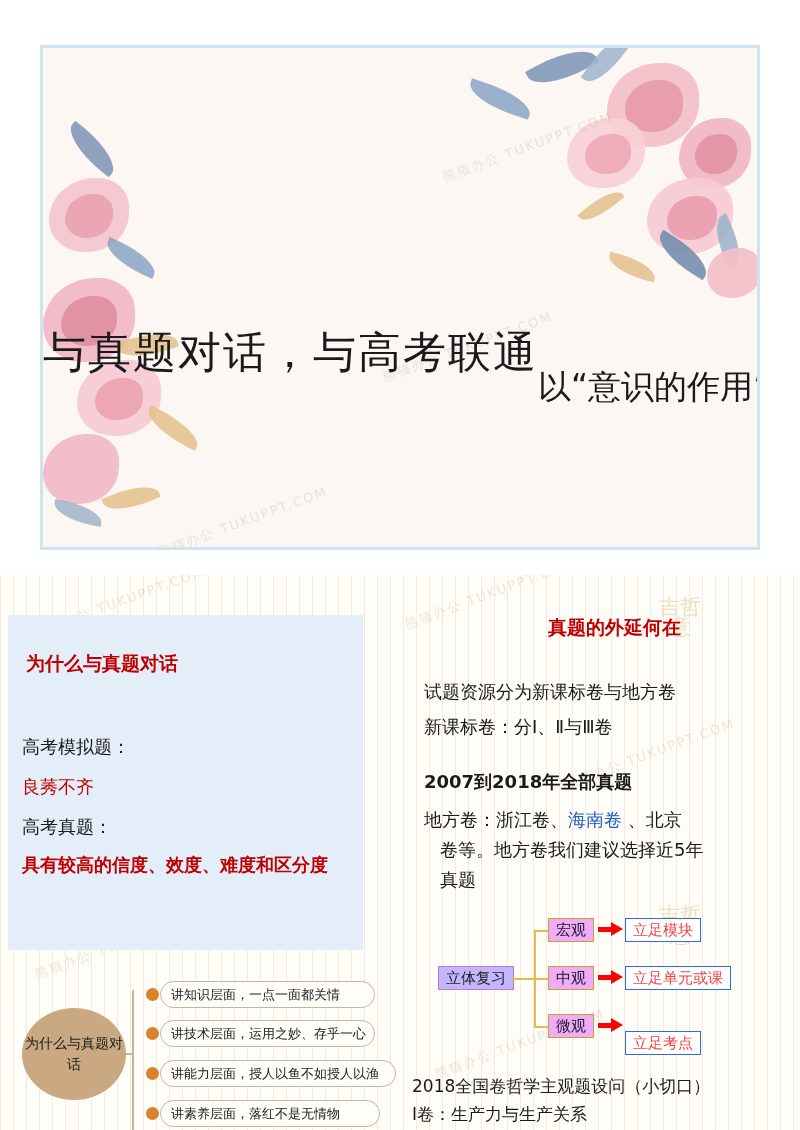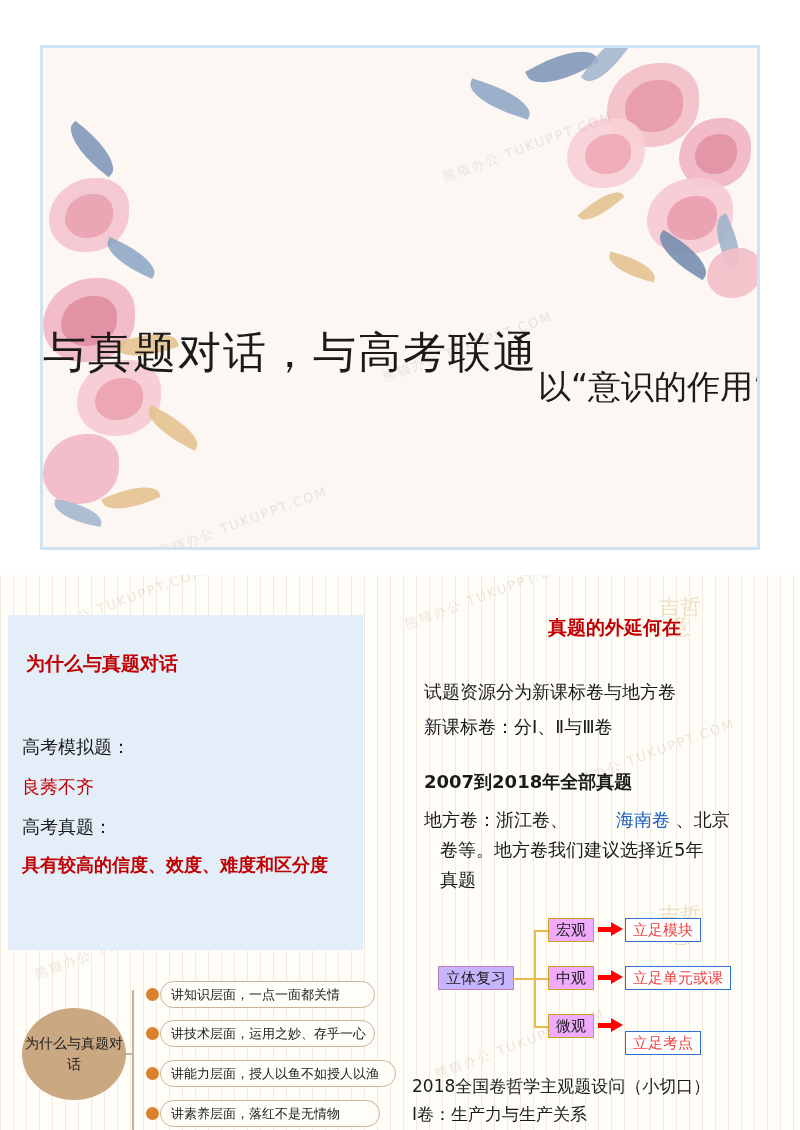--- a/index.html
+++ b/index.html
@@ -127,21 +127,21 @@
     font-family: "DejaVu Sans", sans-serif;
     font-size: 19px; font-weight: bold; color: #c00000;
   }
   .rtxt {
     position: absolute;
     font-family: "DejaVu Sans", sans-serif;
     font-size: 18px; color: #1a1a1a;
     white-space: nowrap;
   }
   .rtxt.b { font-weight: bold; }
-  .blue { color: #1f5fbf; margin-left: 48px; }
+  .blue { color: #1f5fbf; }
 
   
   .fc-node {
     position: absolute;
     font-family: "DejaVu Sans", sans-serif;
     font-size: 15px;
     padding: 2px 7px;
     white-space: nowrap;
     line-height: 18px;
   }

